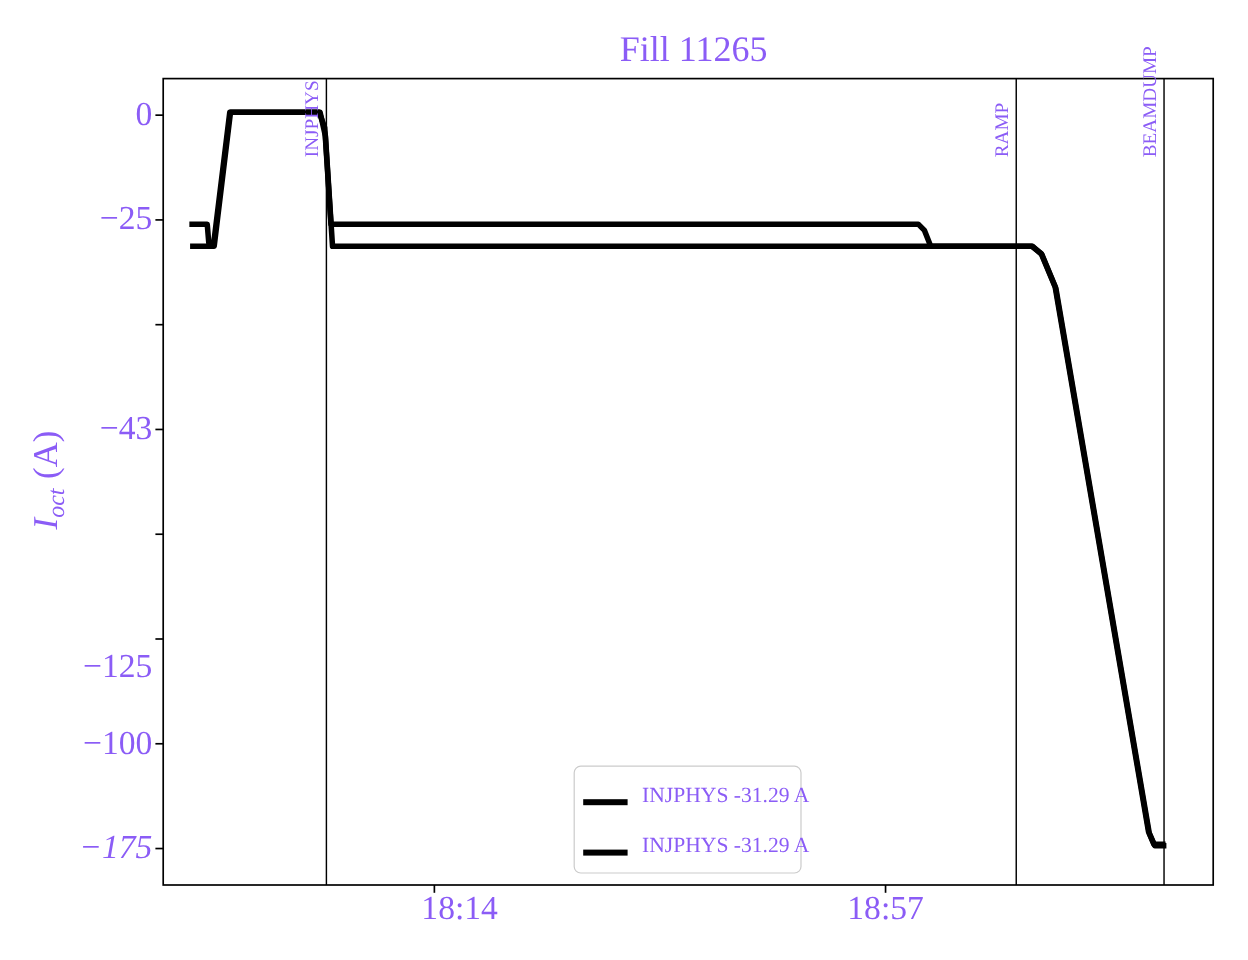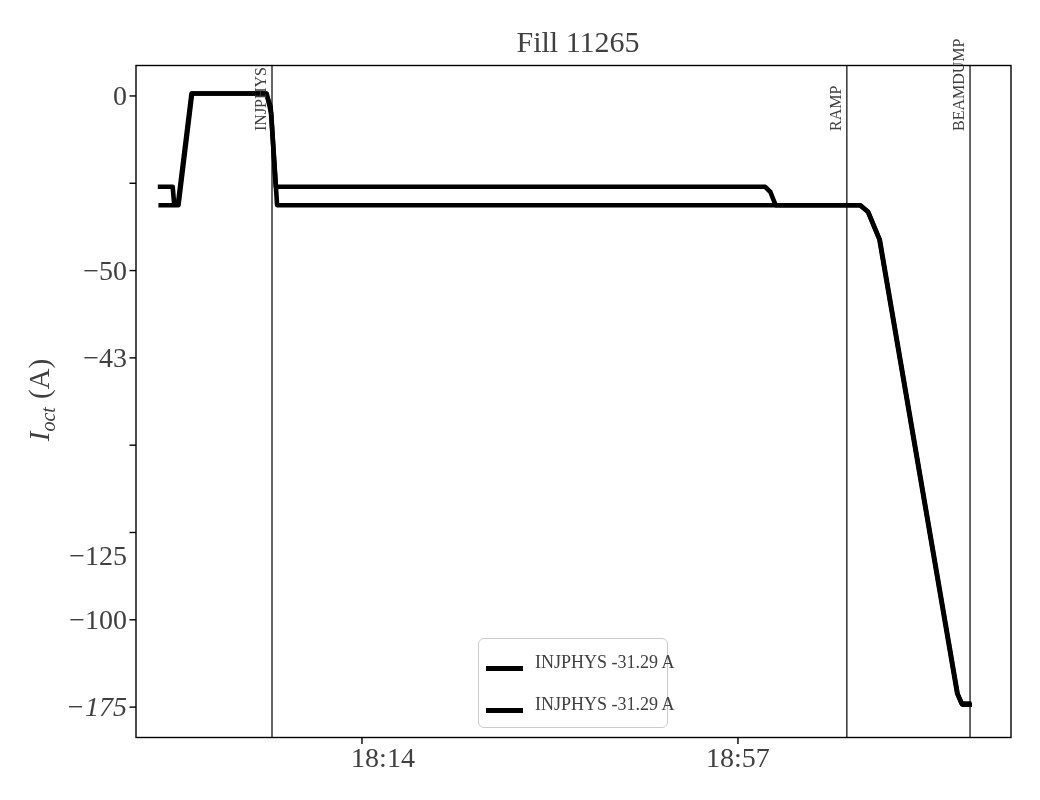--- a/index.html
+++ b/index.html
@@ -1,18 +1,18 @@
 <!DOCTYPE html>
 <html><head>
 <meta charset="utf-8">
 <style>
   html,body{margin:0;padding:0;background:#ffffff;}
   .stage{
     position:relative;width:1040px;height:800px;background:#ffffff;overflow:hidden;
-    font-family:"Liberation Serif","DejaVu Serif",serif;color:#404040;
+    font-family:"Liberation Serif","DejaVu Serif",serif;color:#8b5cf6;
   }
   .stage *{box-sizing:border-box;}
   svg.plot{position:absolute;left:0;top:0;}
   .chart-title{
     position:absolute;left:578px;top:27px;transform:translateX(-50%);
     font-size:30px;line-height:1;white-space:nowrap;
   }
   .y-axis-label{
     position:absolute;left:41px;top:400px;
     transform:translate(-50%,-50%) rotate(-90deg);
@@ -83,20 +83,20 @@
     <div class="legend-entry">
       <span class="legend-swatch"></span>
       <span class="legend-label">INJPHYS -31.29 A</span>
     </div>
   </div>
 
 <div class="event-label" style="left: 252.002px; top: 131px;">INJPHYS</div>
     <div class="event-label" style="left: 826.865px; top: 131px;">RAMP</div>
     <div class="event-label" style="left: 950.031px; top: 131px;">BEAMDUMP</div>
     <div class="y-tick-label" style="top: 81.9534px;">0</div>
-    <div class="y-tick-label" style="top: 256.571px;">−50</div>
+    <div class="y-tick-label" style="top: 169.262px;">−25</div>
     <div class="y-tick-label" style="top: 343.88px;">−43</div>
     <div class="y-tick-label" style="top: 542px;">−125</div>
     <div class="y-tick-label" style="top: 605.807px;">−100</div>
     <div class="y-tick-label" style="top: 693.116px; font-style: italic;">−175</div>
     <div class="x-tick-label" style="left: 345px; top: 744px; margin-left: 38px;">18:14</div>
     <div class="x-tick-label" style="left: 737.96px; top: 744px;">18:57</div>
   </div>
 
 </body></html>

